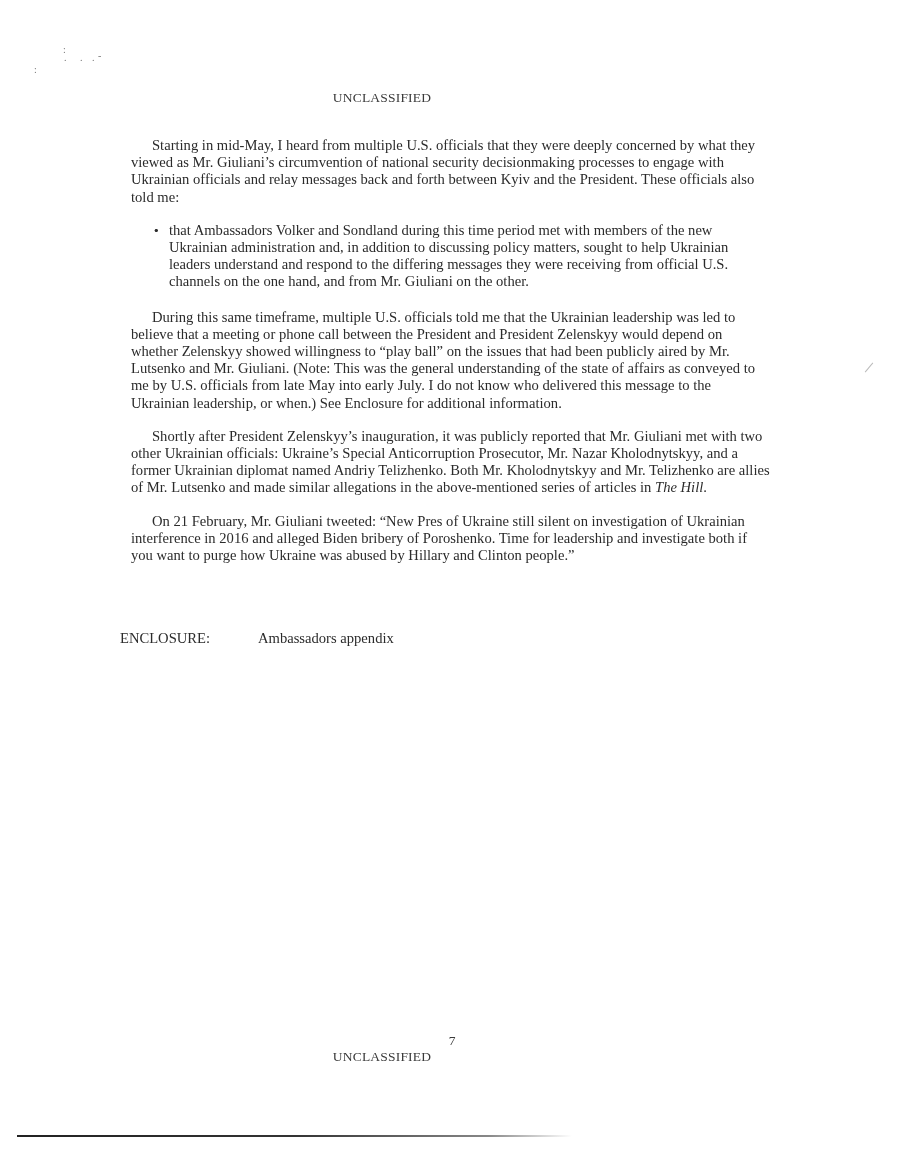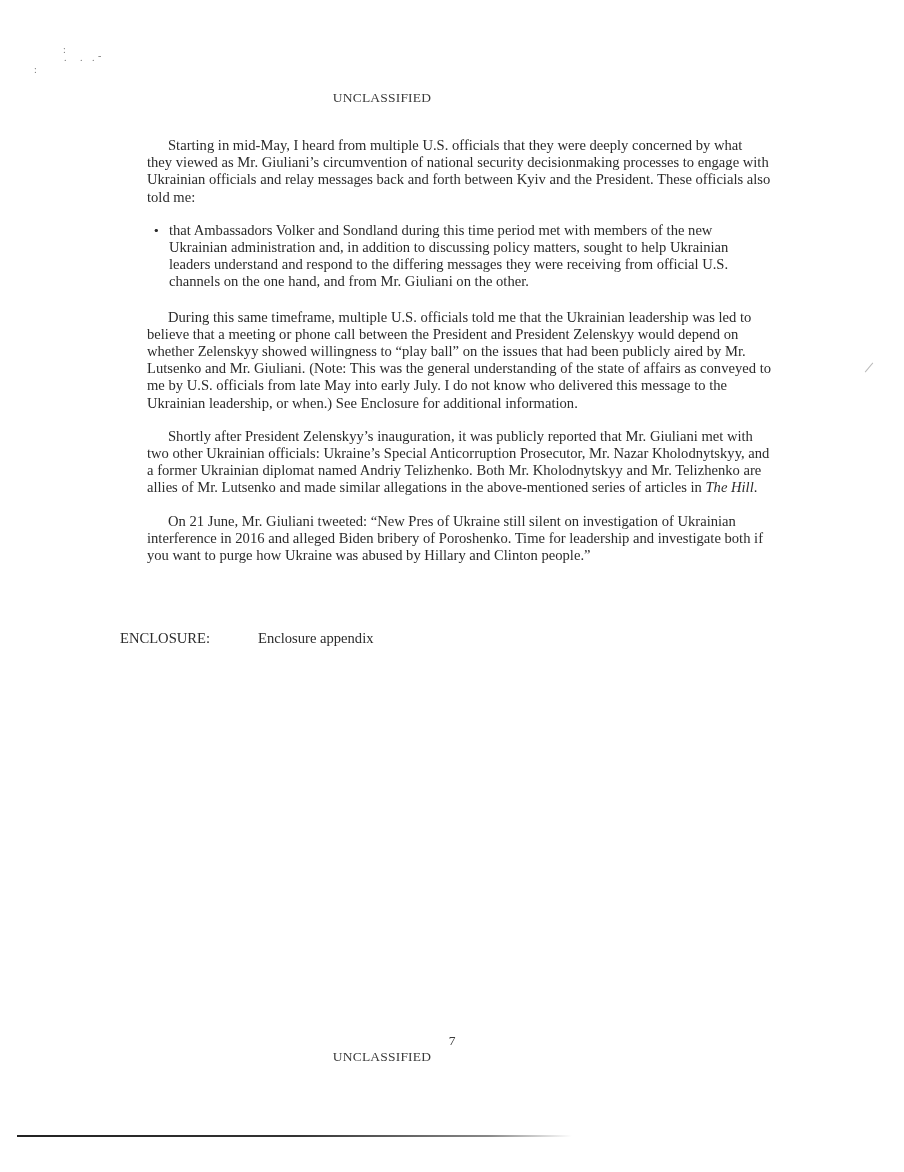--- a/index.html
+++ b/index.html
@@ -12,21 +12,21 @@
       position: absolute; left: 0; width: 764px; text-align: center;
       font-size: 13.5px; letter-spacing: 0.2px; color: #3a3a3a;
     }
     .marking.top { top: 90px; }
     .page-number { position: absolute; left: 0; width: 904px; text-align: center; top: 1033px; font-size: 13.5px; color: #3a3a3a; }
     .marking.bottom { top: 1049px; }
     .body {
       position: absolute; left: 131px; top: 137px; width: 640px;
       font-size: 14.6px; line-height: 17.2px; color: #2b2b2b;
     }
-    p { margin: 0 0 16px 16px; text-indent: 21px; }
+    p { margin: 0 0 16px 0; text-indent: 21px; }
     ul.bullets { margin: 0 0 18px 0; padding: 0; list-style: none; }
     ul.bullets li { position: relative; padding-left: 38px; margin-right: 0; }
     ul.bullets li .bullet {
       position: absolute; left: 23px; top: 0; font-size: 13px;
     }
     .spacer-large { height: 40px; }
     .enclosure { display: flex; margin-top: 10px; }
     .enclosure .label { width: 138px; }
     .rule {
       position: absolute; left: 17px; top: 1135px; width: 555px; height: 2px;
@@ -65,28 +65,28 @@
         <span class="bullet">•</span>
         <span>that Ambassadors Volker and Sondland during this time period met with members of the new Ukrainian administration and, in addition to discussing policy matters, sought to help Ukrainian leaders understand and respond to the differing messages they were receiving from official U.S. channels on the one hand, and from Mr. Giuliani on the other.</span>
       </li>
     </ul>
 
     <p>During this same timeframe, multiple U.S. officials told me that the Ukrainian leadership was led to believe that a meeting or phone call between the President and President Zelenskyy would depend on whether Zelenskyy showed willingness to “play ball” on the issues that had been publicly aired by Mr. Lutsenko and Mr. Giuliani.  (Note: This was the general understanding of the state of affairs as conveyed to me by U.S. officials from late May into early July.  I do not know who delivered this message to the Ukrainian leadership, or when.)  See Enclosure for additional information.</p>
 
     <p><span>Shortly after President Zelenskyy’s inauguration, it was publicly reported that Mr. Giuliani met with two other Ukrainian officials: Ukraine’s Special Anticorruption Prosecutor, Mr. Nazar Kholodnytskyy, and a former Ukrainian diplomat named Andriy Telizhenko.  Both Mr. Kholodnytskyy and Mr. Telizhenko are allies of Mr. Lutsenko and made similar allegations in the above-mentioned series of articles in </span><i>The Hill</i><span>.</span></p>
 
 
-    <p>On 21 June, Mr. Giuliani tweeted: “New Pres of Ukraine still silent on investigation of Ukrainian interference in 2016 and alleged Biden bribery of Poroshenko. Time for leadership and investigate both if you want to purge how Ukraine was abused by Hillary and Clinton people.”</p>
+    <p>On 21 February, Mr. Giuliani tweeted: “New Pres of Ukraine still silent on investigation of Ukrainian interference in 2016 and alleged Biden bribery of Poroshenko. Time for leadership and investigate both if you want to purge how Ukraine was abused by Hillary and Clinton people.”</p>
 
 
     <div class="spacer-large"></div>
 
     <div class="enclosure" style="margin-left:-11px;">
       <span class="label">ENCLOSURE:</span>
-      <span>Enclosure appendix</span>
+      <span>Ambassadors appendix</span>
     </div>
   </div>
 
   <div class="page-number">7</div>
   <div class="marking bottom">UNCLASSIFIED</div>
 
   <div class="rule"></div>
 </div>
 
 </body></html>

